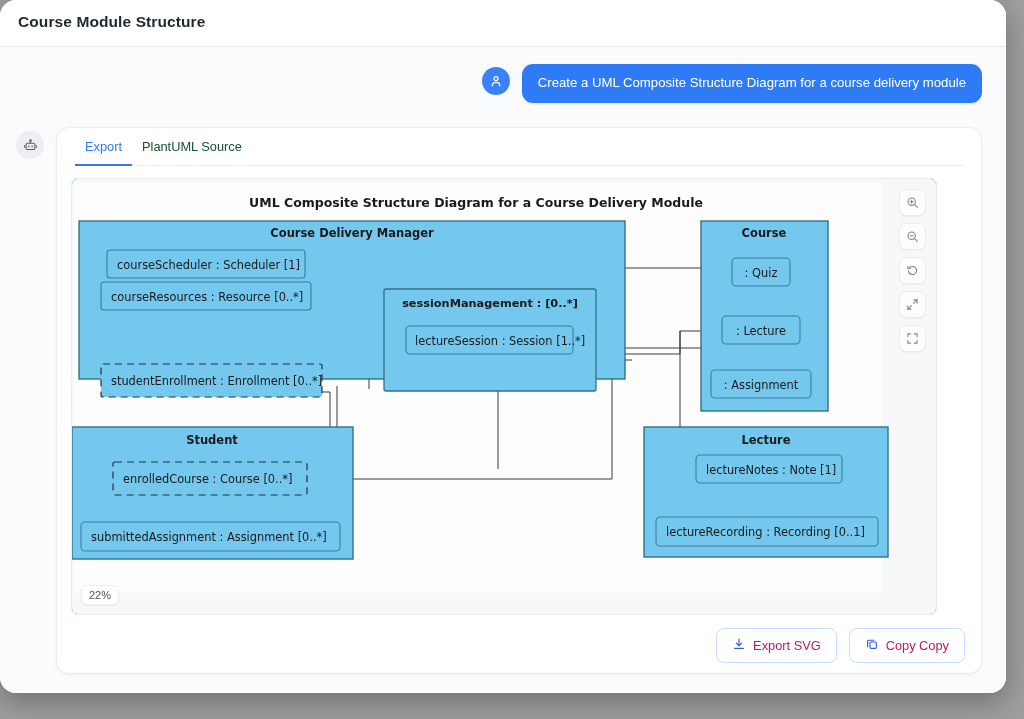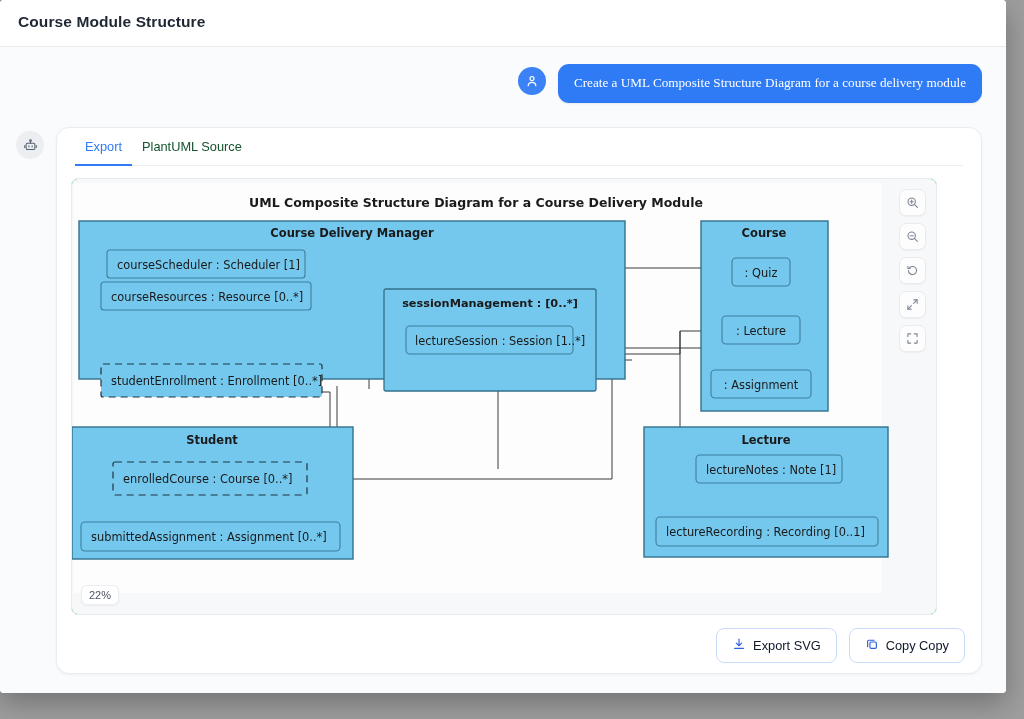--- a/index.html
+++ b/index.html
@@ -9,21 +9,21 @@
     background: #9e9e9e;
     font-family: "Liberation Sans", sans-serif;
     overflow: hidden;
   }
 
   #app-window {
     position: absolute;
     left: 0; top: 0;
     width: 1006px; height: 693px;
     background: #ffffff;
-    border-radius: 4px;
+    border-radius: 16px;
     box-shadow: 0 10px 28px rgba(0,0,0,0.28);
     overflow: hidden;
   }
 
   
   #title-bar {
     position: absolute; left: 0; top: 0;
     width: 100%; height: 47px;
     background: #ffffff;
     border-bottom: 1px solid #e8eaed;
@@ -37,21 +37,21 @@
   
   #body-area {
     position: absolute; left: 0; top: 47px;
     width: 100%; height: 646px;
     background: #fafbfc;
   }
 
   
   #user-msg-row {
     position: absolute; right: 24px; top: 17px;
-    display: flex; align-items: flex-start; gap: 12px; font-family: Liberation Serif, serif;
+    display: flex; align-items: flex-start; gap: 12px;
   }
   #user-avatar {
     width: 28px; height: 28px; border-radius: 50%;
     background: #3b82f6; flex: 0 0 auto;
     display: flex; align-items: center; justify-content: center;
     margin-top: 3px;
   }
   #user-bubble {
     background: #2f7bf6; color: #fff;
     border-radius: 11px;
@@ -144,21 +144,21 @@
 
   
   #card-actions {
     position: absolute; right: 16px; bottom: 10px;
     display: flex; gap: 12px;
   }
   .action-btn {
     display: flex; align-items: center; gap: 7px;
     border: 1px solid #c9dcfb;
     background: #ffffff;
-    color: #0f172a;
+    color: #be185d;
     font-size: 12.8px;
     border-radius: 8px;
     padding: 8px 15px;
     cursor: pointer;
   }
 
   .dgtxt { font-family: "DejaVu Sans", sans-serif; fill:#1a1a1a; }
 </style>
 </head>
 <body>

